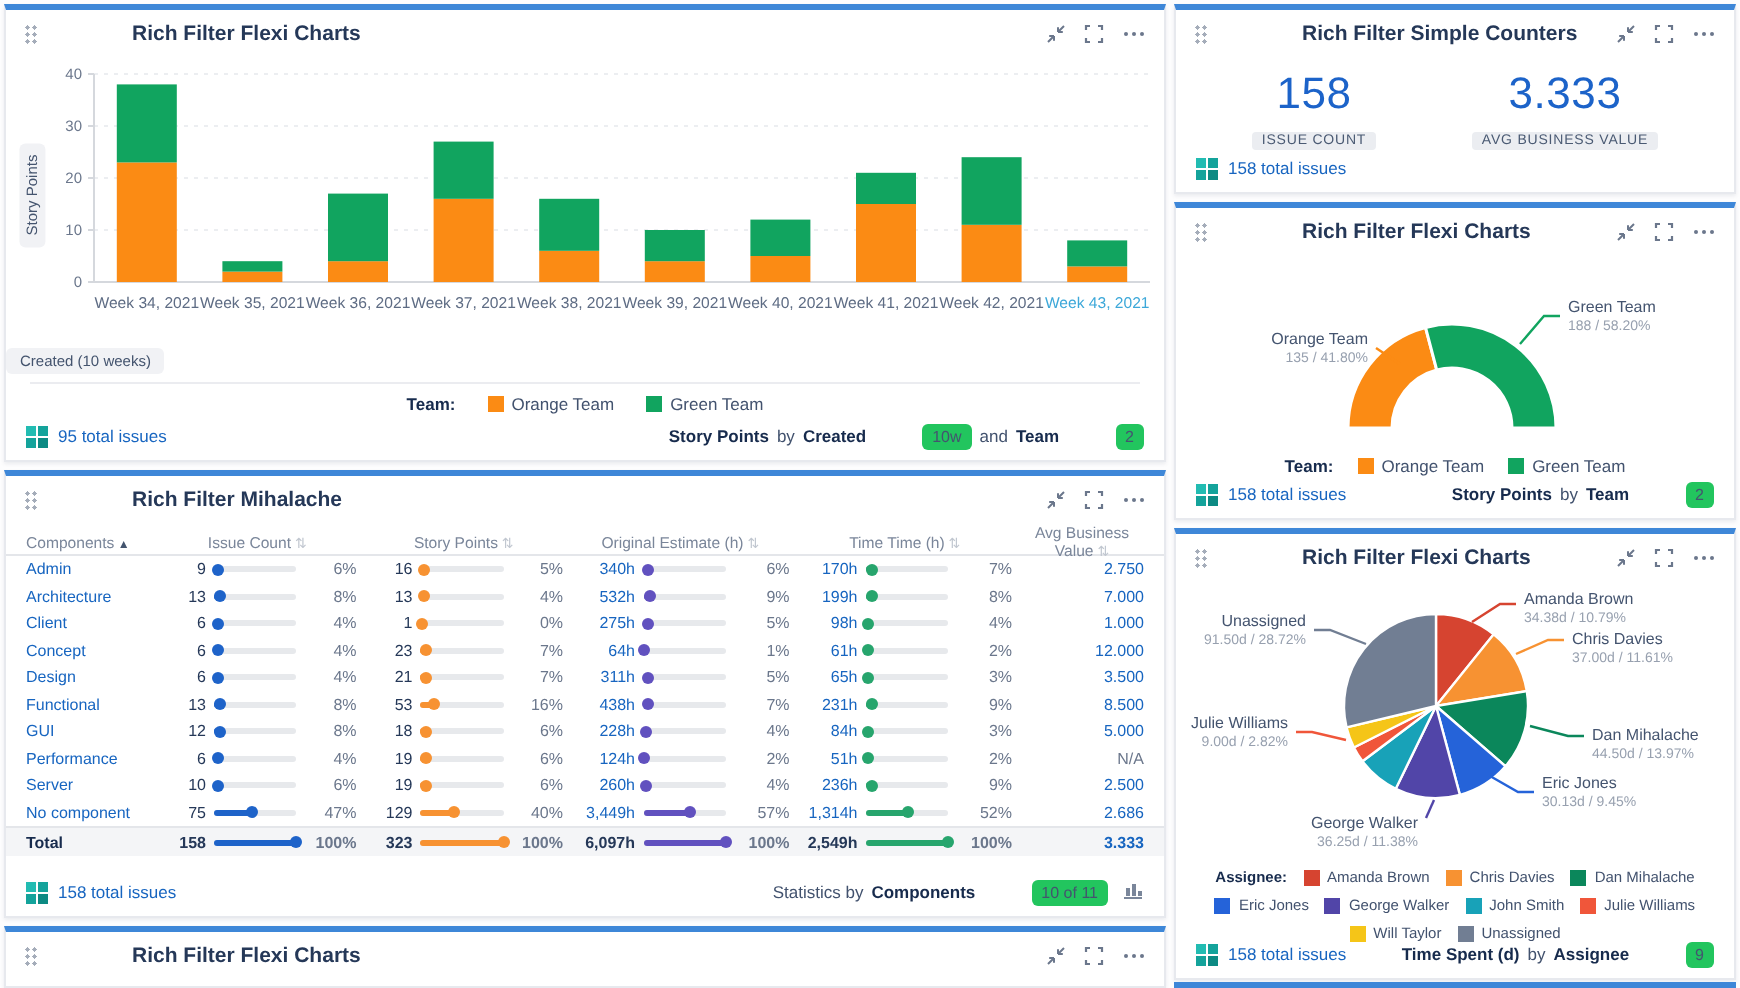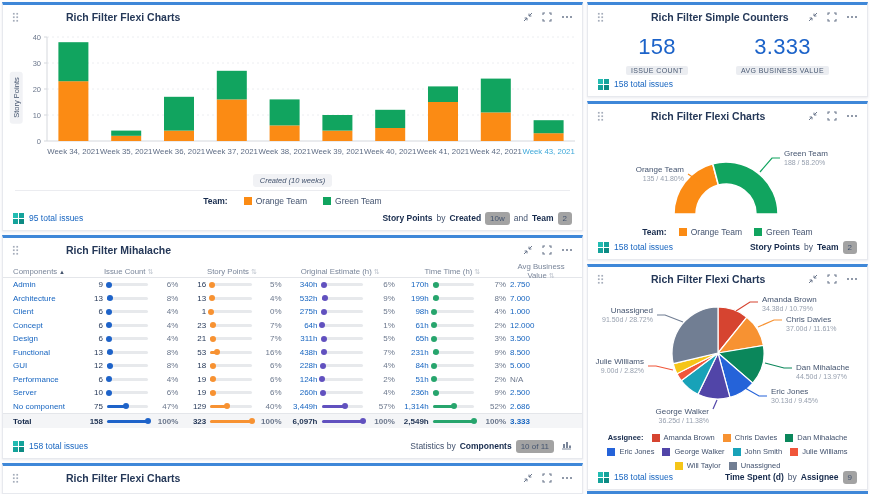--- a/index.html
+++ b/index.html
@@ -13,47 +13,47 @@
   .gfoot{position:absolute;bottom:0;left:0;right:0;height:24px;display:flex;align-items:center;padding:0 10px;box-sizing:border-box;font-size:8.5px;}
   .flink{color:#1765c0;display:flex;gap:5px;align-items:center;cursor:pointer;}
   .rficon{width:11px;height:11px;display:grid;grid-template-columns:5px 5px;grid-template-rows:5px 5px;gap:1px;flex:0 0 auto;}
   .rficon i{display:block;}
   .rficon i:nth-child(1){background:#22bcb2;}
   .rficon i:nth-child(2){background:#14a39b;}
   .rficon i:nth-child(3){background:#14a39b;}
   .rficon i:nth-child(4){background:#0d8a83;}
   .fright{margin-left:auto;display:flex;gap:4px;align-items:center;color:#42526e;white-space:nowrap;}
   .fright b{color:#172b4d;}
-  .badge{background:#a3a3a3;color:#44546f;border-radius:3px;padding:1px 5px;font-size:8px;line-height:11px;}
+  .badge{background:#22c55e;color:#44546f;border-radius:3px;padding:1px 5px;font-size:8px;line-height:11px;margin-left:24px;}
   .legend{display:flex;justify-content:center;align-items:center;gap:16px;font-size:8.5px;color:#42526e;}
   .legend .lab{font-weight:bold;color:#172b4d;}
   .li{display:flex;align-items:center;gap:4px;}
   .sw{width:8px;height:8px;display:inline-block;flex:0 0 auto;}
   .divider{border-top:1px solid #ebecf0;margin:3px 12px 0 12px;}
   
   #g-bar .ybadge{position:absolute;left:-13px;top:86px;transform:rotate(-90deg);background:#f1f2f5;color:#44546e;font-size:7.5px;padding:2px 6px;border-radius:3px;}
-  .xbadge-row{text-align:center;margin-top:2px;font-style:italic;}
+  .xbadge-row{margin-top:2px;}
   .xbadge{display:inline-block;background:#f1f2f5;color:#44546e;font-size:7.5px;padding:2px 7px;border-radius:3px;}
   
   .counters{display:flex;justify-content:space-around;align-items:flex-start;padding:6px 14px 0 14px;}
   .counter{text-align:center;}
   .cval{font-size:22px;font-weight:500;letter-spacing:.3px;line-height:24px;}
   .clab{display:inline-block;margin-top:2px;background:#ebedf1;color:#4a5a73;font-size:7px;letter-spacing:.4px;padding:1px 5px;border-radius:2px;}
   
   .st-grid{display:grid;grid-template-columns:62px 24px 1fr 26px 24px 1fr 26px 32px 1fr 28px 30px 1fr 28px 62px;column-gap:4px;align-items:center;padding:0 10px;box-sizing:border-box;}
   .st-head{height:16px;font-size:7.8px;color:#7a869a;border-bottom:1px solid #e4e6ea;}
   .st-head .hc{text-align:center;}
   .st-head .sort{color:#c1c7d0;font-size:7px;}
   .st-head .sorted{color:#44546e;font-size:6px;}
   .st-row{height:13.5px;font-size:8px;}
   .st-row .name{color:#1765c0;cursor:pointer;white-space:nowrap;overflow:hidden;}
   .st-row .num{text-align:right;color:#253858;}
   .st-row .hrs{text-align:right;color:#1765c0;cursor:pointer;}
   .st-row .pct{text-align:right;color:#6b778c;}
-  .st-row .avg{text-align:left;color:#1765c0;cursor:pointer;}
+  .st-row .avg{text-align:right;color:#1765c0;cursor:pointer;}
   .tbar{height:3px;background:#e7e9ec;border-radius:2px;position:relative;}
   .tbar i{position:absolute;left:0;top:0;height:3px;border-radius:2px;}
   .tbar b{position:absolute;top:-1.5px;width:6px;height:6px;border-radius:50%;}
   .st-total{background:#f4f5f7;border-top:1px solid #e4e6ea;font-weight:bold;height:15px;}
   .st-total .name{color:#172b4d;cursor:default;}
   .st-total .hrs{color:#253858;cursor:default;}
   .st-total .avg{color:#1765c0;}
   .chart-icn{margin-left:3px;}
   text{font-family:"Liberation Sans",sans-serif;}
   .sliver{position:absolute;background:#3e87d8;}

